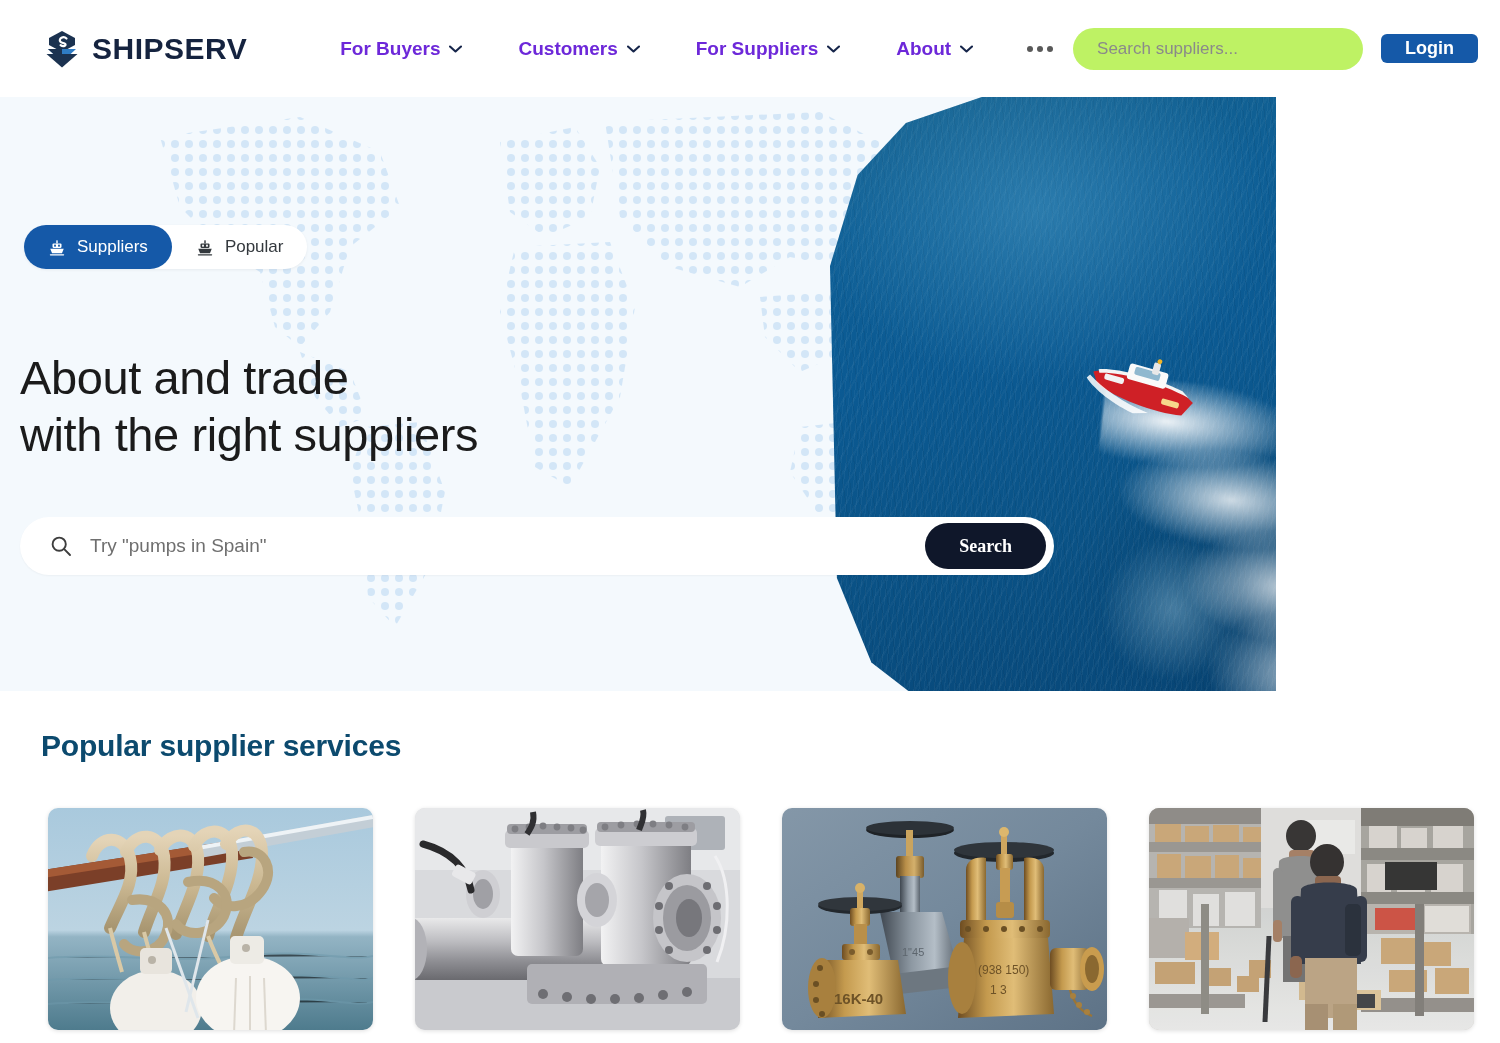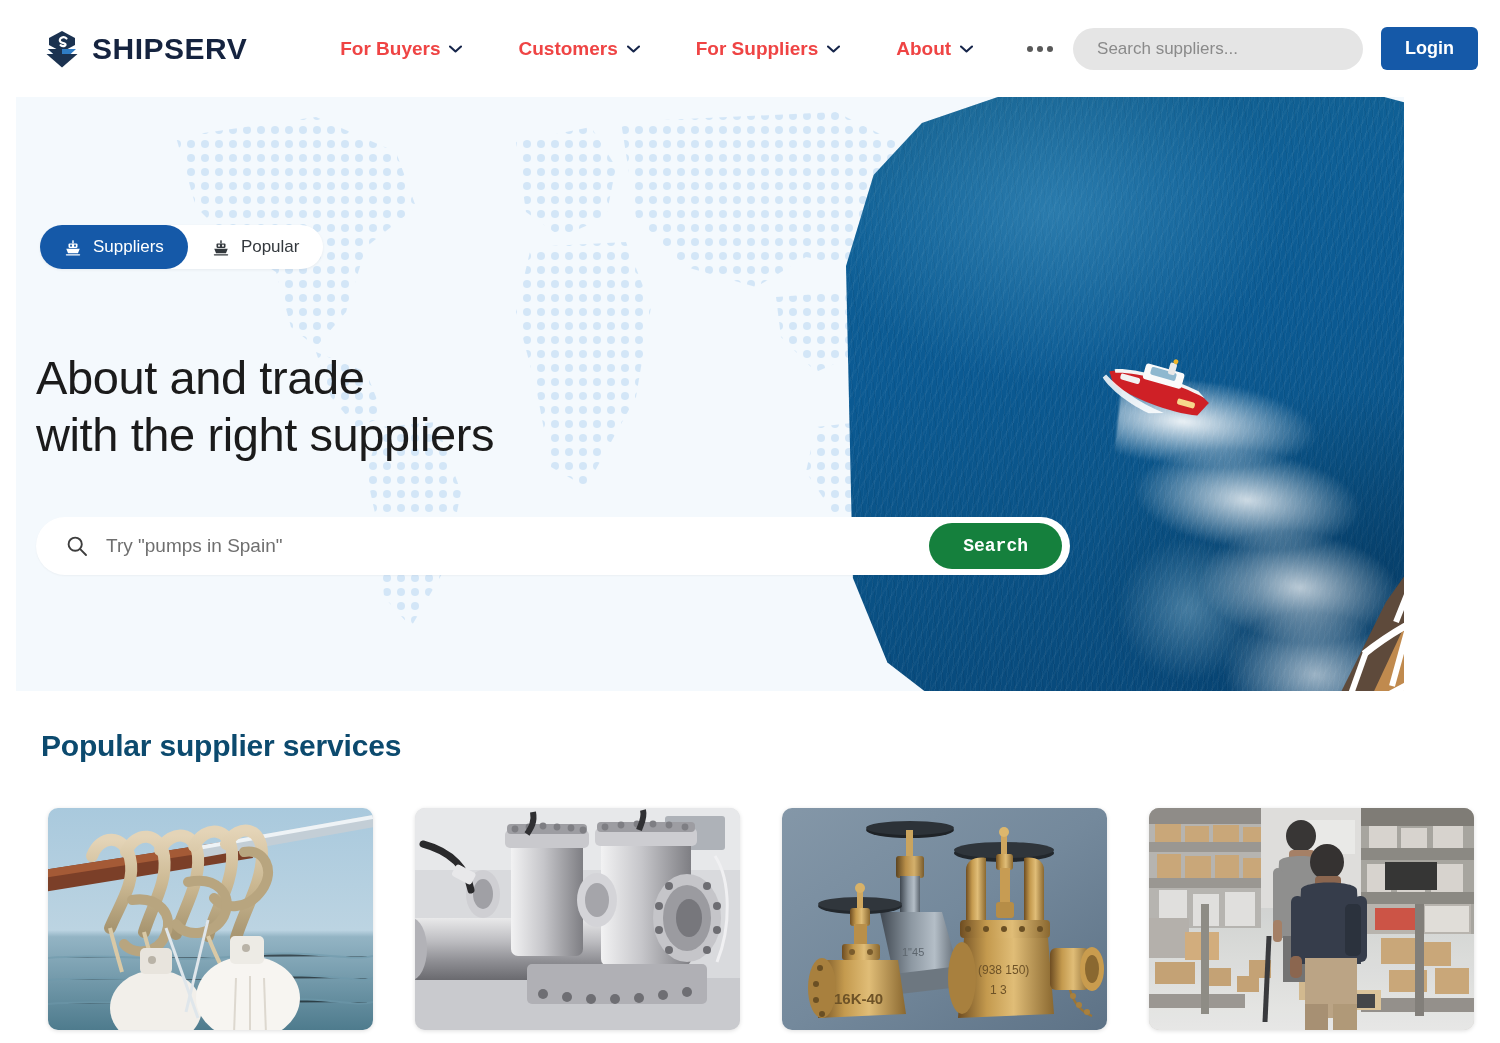--- a/index.html
+++ b/index.html
@@ -46,21 +46,21 @@
     align-items: center;
     margin-left: 65px;
     gap: 0px;
   }
   .nav-item {
     display: flex;
     align-items: center;
     gap: 9px;
     font-size: 19px;
     font-weight: 700;
-    color: #ef4444;
+    color: #6d28d9;
     padding: 8px 28px;
     cursor: pointer;
     white-space: nowrap;
   }
   .chevron {
     width: 13px; height: 8px;
     display: block;
   }
   .kebab {
     display: flex;
@@ -79,48 +79,48 @@
   .header-right {
     margin-left: auto;
     display: flex;
     align-items: center;
     gap: 18px;
     margin-right: 37px;
   }
   .hdr-search {
     width: 290px;
     height: 42px;
-    background: #e5e5e5;
+    background: #bef264;
     border-radius: 21px;
     border: none;
     outline: none;
     padding: 0 24px;
     font-size: 17px;
     color: #3d3d3d;
     font-family: "Liberation Sans", sans-serif;
   }
   .hdr-search::placeholder { color: #8a8a8a; }
   .login-btn {
     background: #1559a8;
     color: #ffffff;
     border: none;
     border-radius: 6px;
-    height: 43px;
+    height: 29px;
     padding: 0 24px;
     font-size: 18px;
     font-weight: 700;
     cursor: pointer;
     font-family: "Liberation Sans", sans-serif;
   }
 
   
   .hero {
     position: absolute;
-    top: 97px; left: 16px;
-    width: 1388px;
+    top: 97px; left: 0;
+    width: 1276px;
     height: 594px;
     background: #f4f9fd;
     overflow: hidden;
   }
   .hero-map {
     position: absolute;
     top: 0; left: 100px;
     width: 900px; height: 594px;
     opacity: 1;
   }
@@ -245,30 +245,30 @@
     border: none;
     outline: none;
     font-size: 19px;
     color: #4a4a4a;
     margin-left: 18px;
     background: transparent;
     font-family: "Liberation Sans", sans-serif;
   }
   .search-input::placeholder { color: #6f6f6f; }
   .search-btn {
-    background: #15803d;
+    background: #0f172a;
     color: #fff;
     border: none;
     border-radius: 24px;
     height: 46px;
     padding: 0 34px;
     font-size: 18px;
     font-weight: 600;
     cursor: pointer;
-    font-family: Liberation Mono, monospace;
+    font-family: Liberation Serif, serif;
   }
 
   
   .services {
     position: absolute;
     top: 691px; left: 0;
     width: 1500px;
     height: 352px;
     background: #ffffff;
   }

